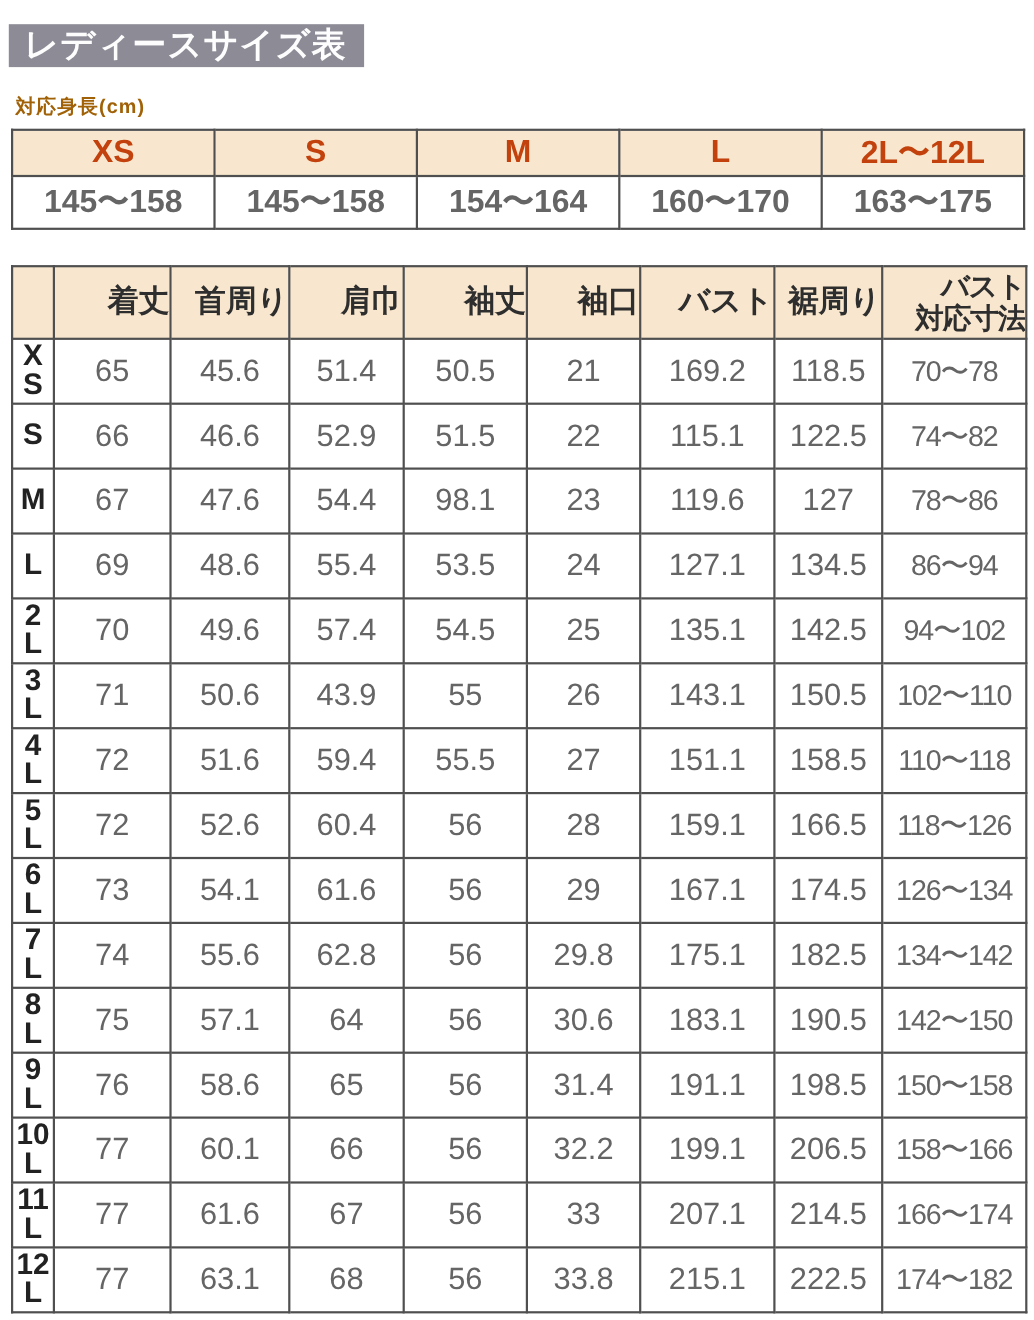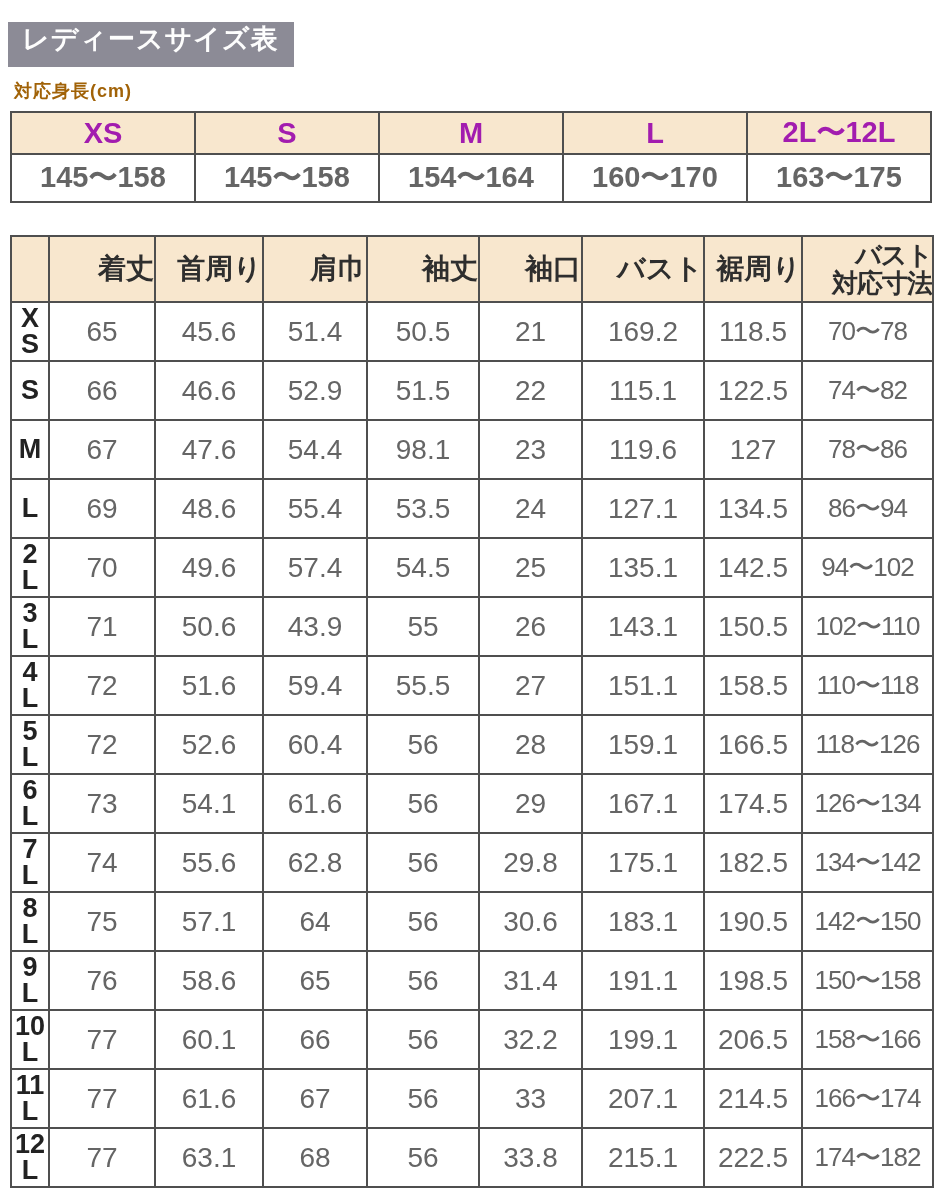--- a/index.html
+++ b/index.html
@@ -10,25 +10,25 @@
   }
   .page {
     position: relative;
     width: 940px;
     height: 1200px;
     background: #ffffff;
     overflow: hidden;
   }
   .title-bar {
     display: inline-block;
-    margin: 22px 0 0 8px;
-    padding: 3px 16px 14px 14px;
+    margin: 22px 0 12px 8px;
+    padding: 3px 16px 3px 14px;
     background: #8c8b96;
     color: #fdfdfd;
-    font-size: 27px;
+    font-size: 31px;
     font-weight: bold;
     letter-spacing: 1px;
     line-height: 1.05;
   }
   .height-label {
     margin: 12px 0 8px 14px;
     color: #a16207;
     font-size: 18px;
     font-weight: bold;
     letter-spacing: 1px;
@@ -45,21 +45,21 @@
     overflow: hidden;
   }
   
   .height-table {
     margin-left: 10px;
     width: 920px;
   }
   .height-table th {
     height: 33px;
     background: #f8e7ce;
-    color: #a21caf;
+    color: #c2410c;
     font-size: 29px;
     font-weight: bold;
   }
   .height-table td {
     height: 46px;
     background: #ffffff;
     color: #656565;
     font-size: 29px;
     font-weight: bold;
   }

